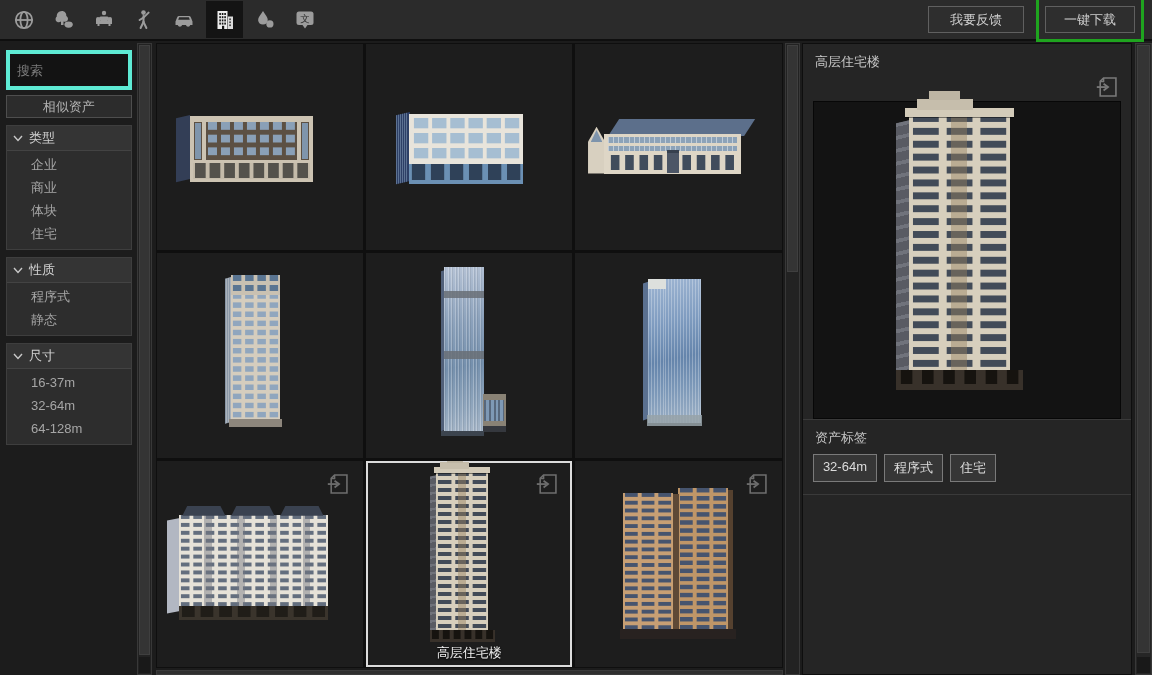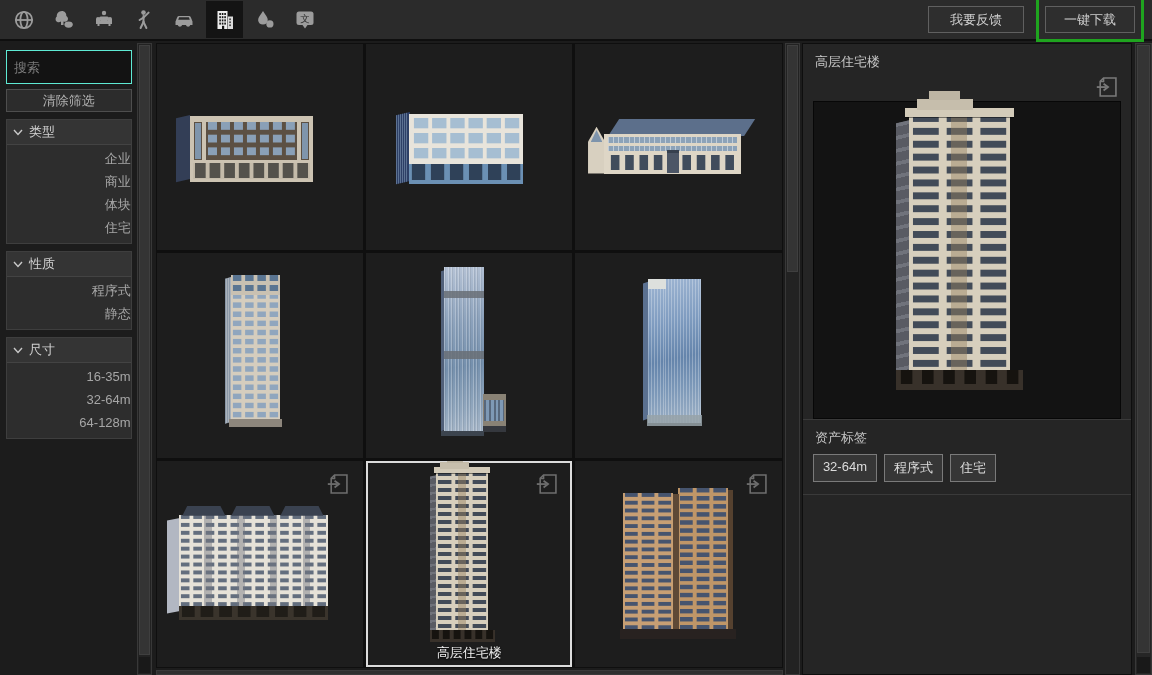--- a/index.html
+++ b/index.html
@@ -18,26 +18,26 @@
   .tb-btn { height:27px; min-width:96px; padding:0 18px; background:#2e2e2e; border:1px solid #606060;
             color:#cfcfcf; font-size:13px; cursor:pointer; }
   .dl-wrap { border:3px solid var(--green); padding:6px; margin-left:12px; }
   .dl-wrap .tb-btn { min-width:84px; }
 
   
   .main { position:absolute; top:43px; left:0; right:0; bottom:0; display:flex; }
 
   
   .sidebar { width:126px; margin:7px 0 0 6px; }
-  .search-input { width:100%; height:25px; background:#131313; border:1px solid #5eead4; color:#9a9a9a;
+  .search-input { width:100%; height:25px; background:#131313; border:4px solid #5eead4; color:#9a9a9a;
                   font-size:13px; padding:16px 7px; font-family:inherit; }
   .search-input::placeholder { color:#7d7d7d; }
   .clear-btn { width:100%; height:23px; margin-top:5px; background:#2c2c2c; border:1px solid #4e4e4e;
                color:#b3b3b3; font-size:13px; cursor:pointer; font-family:inherit; }
-  .section { margin-top:7px; border:1px solid #3e3e3e;text-align:right; }
+  .section { margin-top:7px; border:1px solid #3e3e3e; }
   .sec-head { height:25px; background:#343434; color:#d2d2d2; font-size:13px; display:flex;
               align-items:center; padding-left:6px; cursor:pointer; border-bottom:1px solid #434343; }
   .sec-head svg { width:10px; height:7px; margin-right:6px; }
   .sec-items { background:#2d2d2d; padding:2px 0 4px 0; }
   .sec-item { height:23px; line-height:23px; padding-left:24px; color:#a6a6a6; font-size:13px; cursor:pointer; }
 
   
   .vscroll { position:relative; background:#222; border:1px solid #383838; }
   .sb-scroll   { width:15px; margin:0 4px 0 5px; }
   .grid-scroll { width:15px; margin-left:2px; }
@@ -260,21 +260,21 @@
       <div class="dl-wrap">
         <button class="tb-btn">一键下载</button>
       </div>
     </div>
   </div>
 
   <div class="main">
 
     <div class="sidebar">
       <input class="search-input" type="text" placeholder="搜索" style="">
-      <button class="clear-btn">清除筛选</button>
+      <button class="clear-btn">相似资产</button>
 
       <div class="section">
         <div class="sec-head">
           <svg viewBox="0 0 10 7" fill="none" stroke="#c9c9c9" stroke-width="1.4">
               <path d="M1 1 L5 5.4 L9 1"></path>
             </svg>
           <span>类型</span>
         </div>
         <div class="sec-items">
           <div class="sec-item">企业</div>
@@ -298,21 +298,21 @@
       </div>
 
       <div class="section">
         <div class="sec-head">
           <svg viewBox="0 0 10 7" fill="none" stroke="#c9c9c9" stroke-width="1.4">
               <path d="M1 1 L5 5.4 L9 1"></path>
             </svg>
           <span>尺寸</span>
         </div>
         <div class="sec-items">
-          <div class="sec-item">16-35m</div>
+          <div class="sec-item">16-37m</div>
           <div class="sec-item">32-64m</div>
           <div class="sec-item">64-128m</div>
         </div>
       </div>
     </div>
 
     <div class="vscroll sb-scroll">
       <div class="vthumb" style="top:1px; bottom:19px;"></div>
       <div class="vbtn"></div>
     </div>

